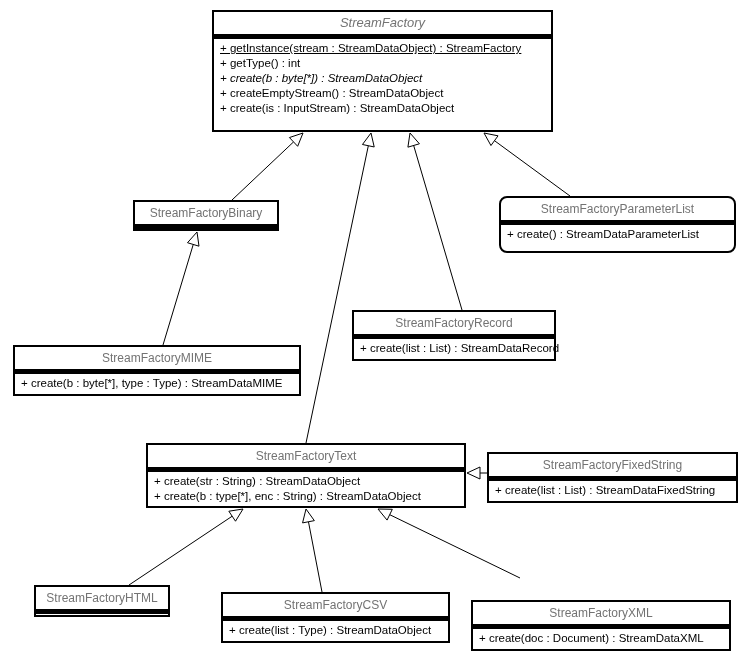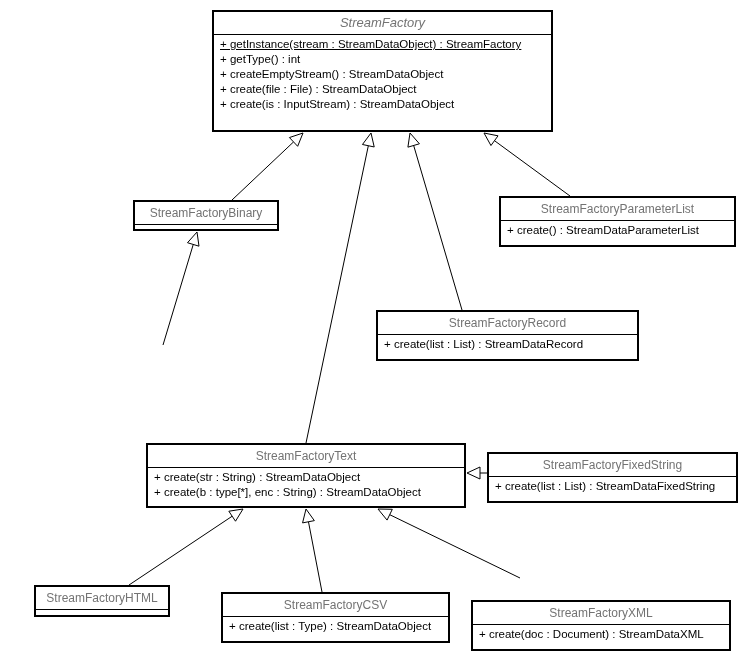--- a/index.html
+++ b/index.html
@@ -37,21 +37,21 @@
     line-height: 14px;
     padding: 4px 8px 4px 8px;
     color: #737373;
     white-space: nowrap;
   }
   .uml-name.abstract {
     font-style: italic;
     font-size: 13px;
   }
   .uml-members {
-    border-top: 1px solid #000000;
+    border-top: 5px solid #000000;
     padding: 2px 0 2px 0;
     min-height: 10px;
   }
   .uml-members.empty {
     min-height: 12px;
   }
   .uml-member {
     font-size: 11.5px;
     line-height: 15px;
     padding: 0 6px 0 6px;
@@ -105,39 +105,45 @@
       <g>
         <line x1="520" y1="578" x2="389.69268131735265" y2="514.6816550063193" stroke="#000000" stroke-width="1"></line>
         <polygon points="378,509 392.3149836279615,509.2850328598488 387.0703790067438,520.0782771527897" fill="#ffffff" stroke="#000000" stroke-width="1"></polygon>
       </g>
     </svg>
 <div class="uml-class" style="left: 212px; top: 10px; width: 341px; height: 122px;">
       <div class="uml-name abstract">StreamFactory</div>
       <div class="uml-members">
         <div class="uml-member static">+ getInstance(stream : StreamDataObject) : StreamFactory</div>
         <div class="uml-member">+ getType() : int</div>
+        <div class="uml-member abstract">+ create(b : byte[*]) : StreamDataObject</div>
         <div class="uml-member">+ createEmptyStream() : StreamDataObject</div>
-        <div class="uml-member">+ create(file : File) : StreamDataObject</div>
         <div class="uml-member">+ create(is : InputStream) : StreamDataObject</div>
       </div>
     </div>
     <div class="uml-class" style="left: 133px; top: 200px; width: 146px; height: 31px;">
       <div class="uml-name">StreamFactoryBinary</div>
       <div class="uml-members empty"></div>
     </div>
-    <div class="uml-class" style="left: 499px; top: 196px; width: 237px; height: 51px;">
+    <div class="uml-class" style="left: 499px; top: 196px; width: 237px; height: 57px; border-radius: 8px;">
       <div class="uml-name">StreamFactoryParameterList</div>
       <div class="uml-members">
         <div class="uml-member">+ create() : StreamDataParameterList</div>
       </div>
     </div>
-    <div class="uml-class" style="left: 376px; top: 310px; width: 263px; height: 51px;">
+    <div class="uml-class" style="left: 352px; top: 310px; width: 204px; height: 51px;">
       <div class="uml-name">StreamFactoryRecord</div>
       <div class="uml-members">
         <div class="uml-member">+ create(list : List) : StreamDataRecord</div>
+      </div>
+    </div>
+    <div class="uml-class" style="left: 13px; top: 345px; width: 288px; height: 51px;">
+      <div class="uml-name">StreamFactoryMIME</div>
+      <div class="uml-members">
+        <div class="uml-member">+ create(b : byte[*], type : Type) : StreamDataMIME</div>
       </div>
     </div>
     <div class="uml-class" style="left: 146px; top: 443px; width: 320px; height: 65px;">
       <div class="uml-name">StreamFactoryText</div>
       <div class="uml-members">
         <div class="uml-member">+ create(str : String) : StreamDataObject</div>
         <div class="uml-member">+ create(b : type[*], enc : String) : StreamDataObject</div>
       </div>
     </div>
     <div class="uml-class" style="left: 487px; top: 452px; width: 251px; height: 51px;">

